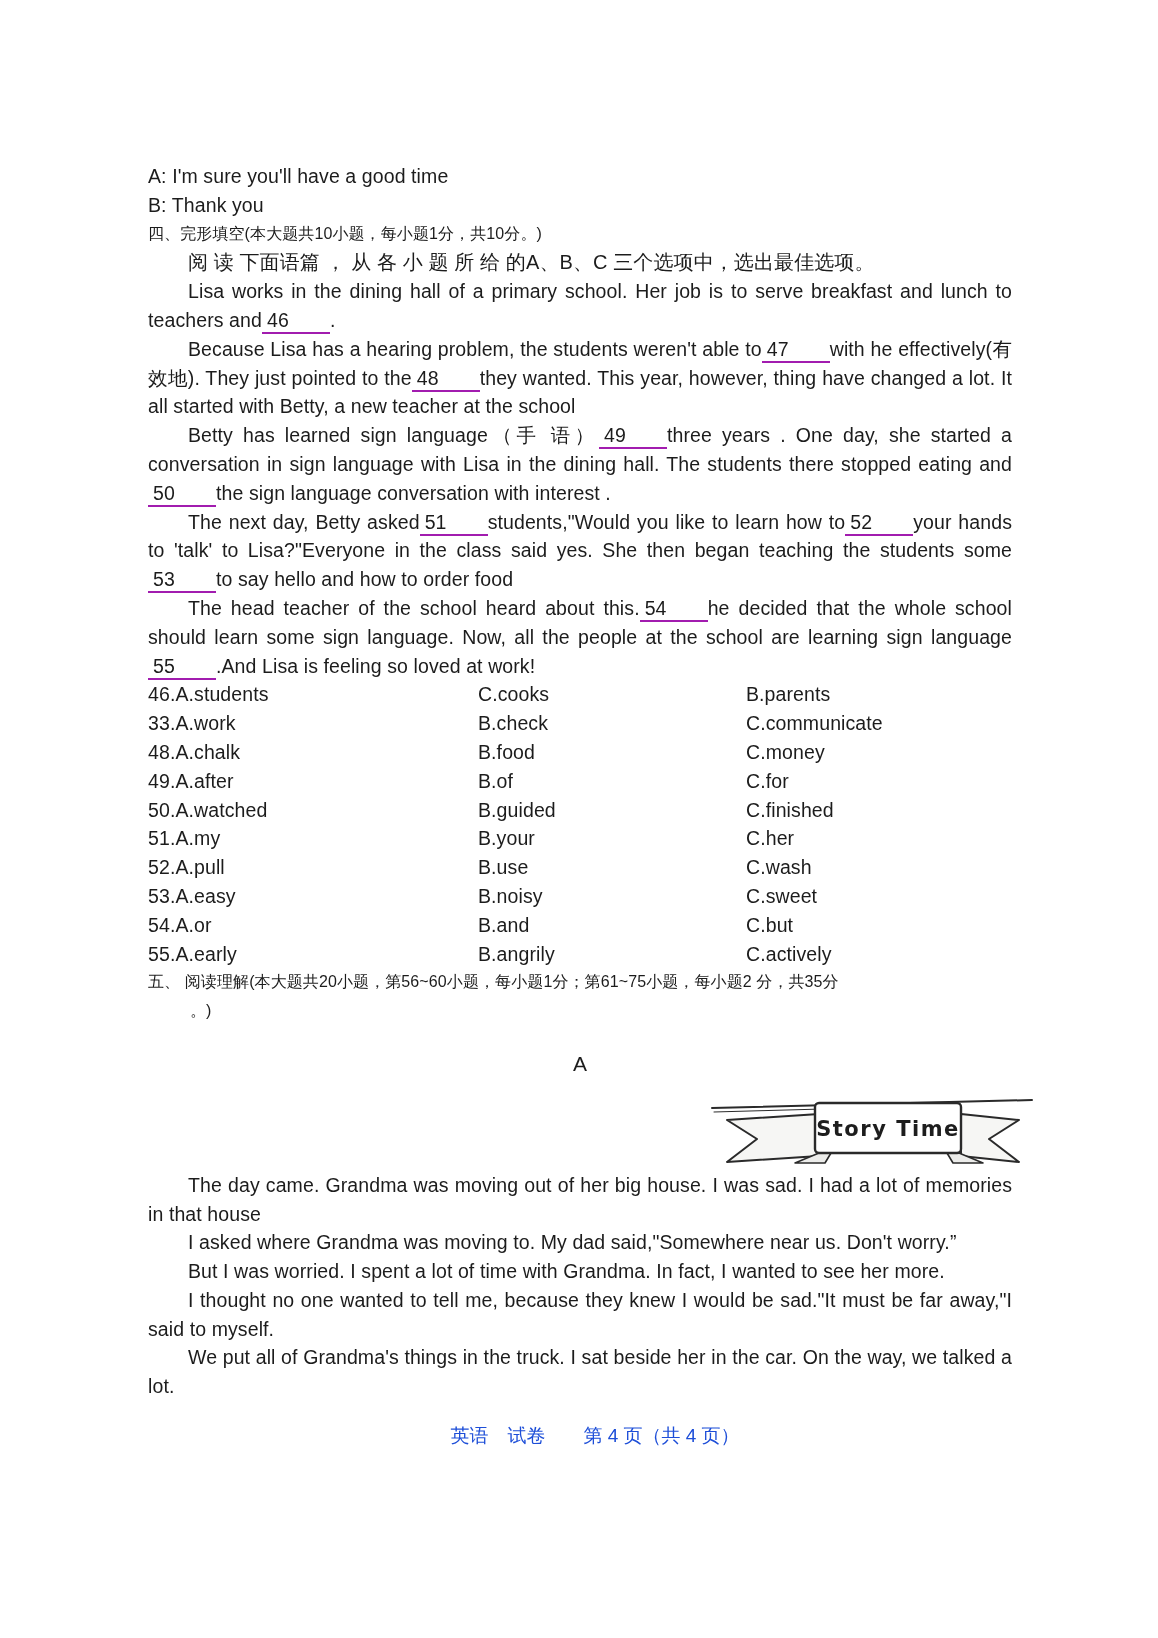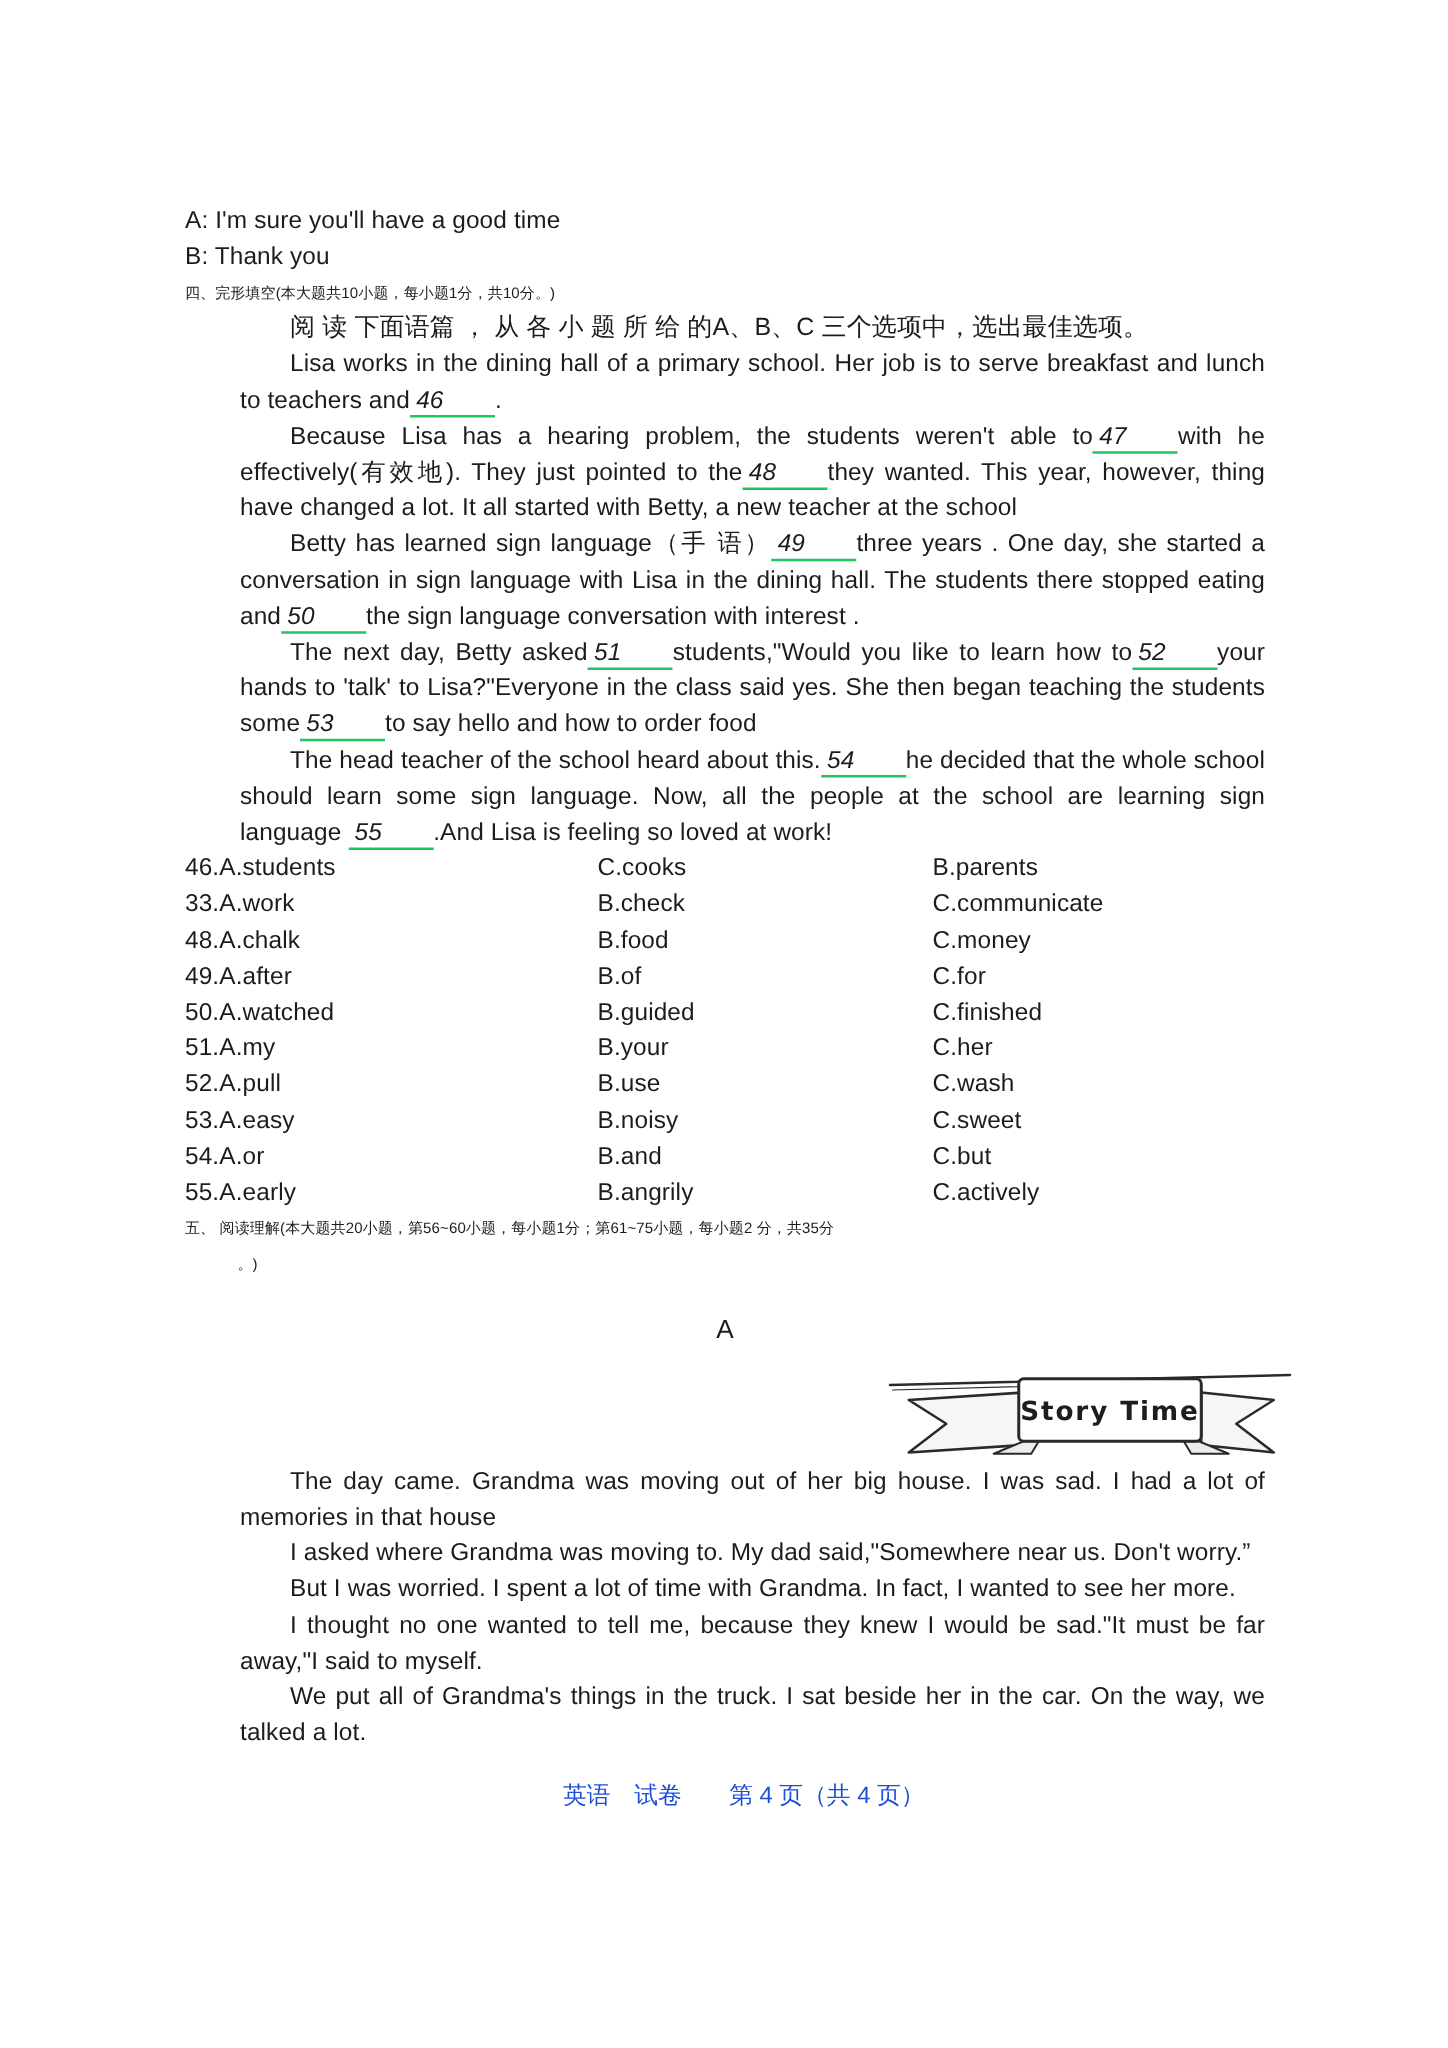--- a/index.html
+++ b/index.html
@@ -21,34 +21,33 @@
   .content {
     position: absolute;
     left: 148px;
     top: 162px;
     width: 864px;
     font-size: 19.5px;
     line-height: 28.8px;
     letter-spacing: 0.1px;
   }
   .para { min-height: 28.8px; }
-  .indent { text-indent: 40px; margin-left: 44px; }
+  .indent { text-indent: 40px; }
   .justify { text-align: justify; text-align-last: left; }
-  .cn-heading { font-size: 12px; }
+  .cn-heading { font-size: 16px; }
   .cn-sub { font-size: 20px; }
   .blank {
     display: inline-block;
     min-width: 68px;
     text-indent: 0;
     text-align: center;
-    border-bottom: 2px solid #22c55e;
+    border-bottom: 2px solid #a21caf;
     padding: 0 5px 1px 5px;
     line-height: 22px;
     vertical-align: baseline;
-    font-style: italic;
   }
   .opt-row {
     display: grid;
     grid-template-columns: 330px 268px 1fr;
     height: 28.8px;
   }
   .opt-cell { white-space: nowrap; }
   .h5-line2 { padding-left: 42px; }
   .passage-label {
     margin-top: 24px;

